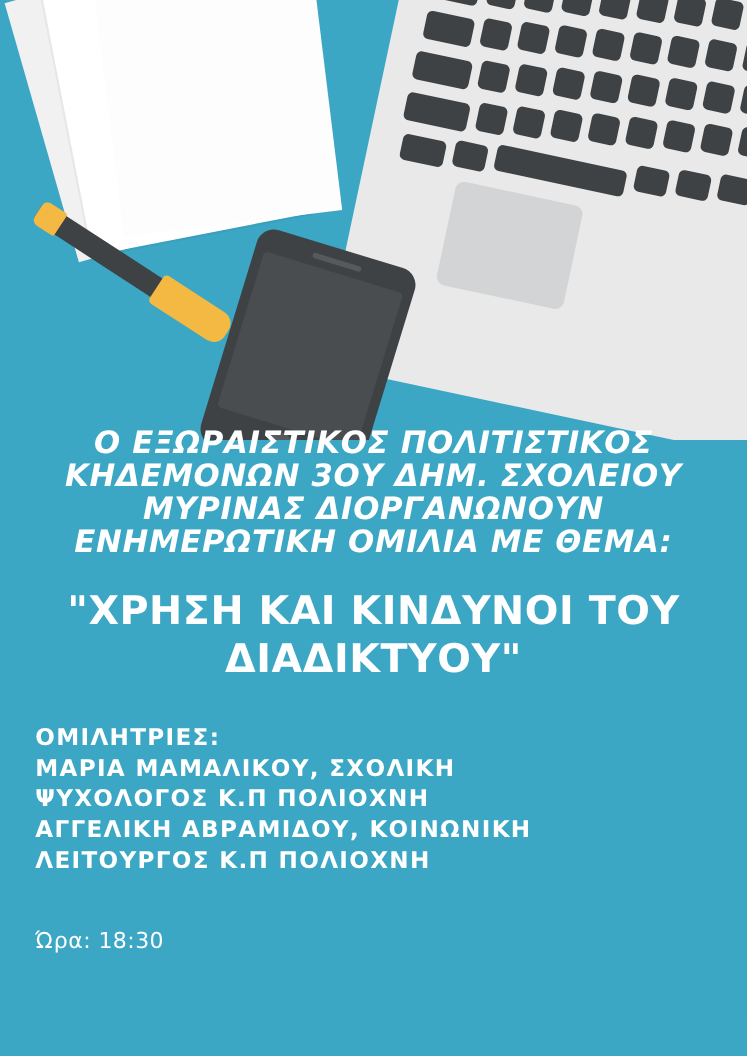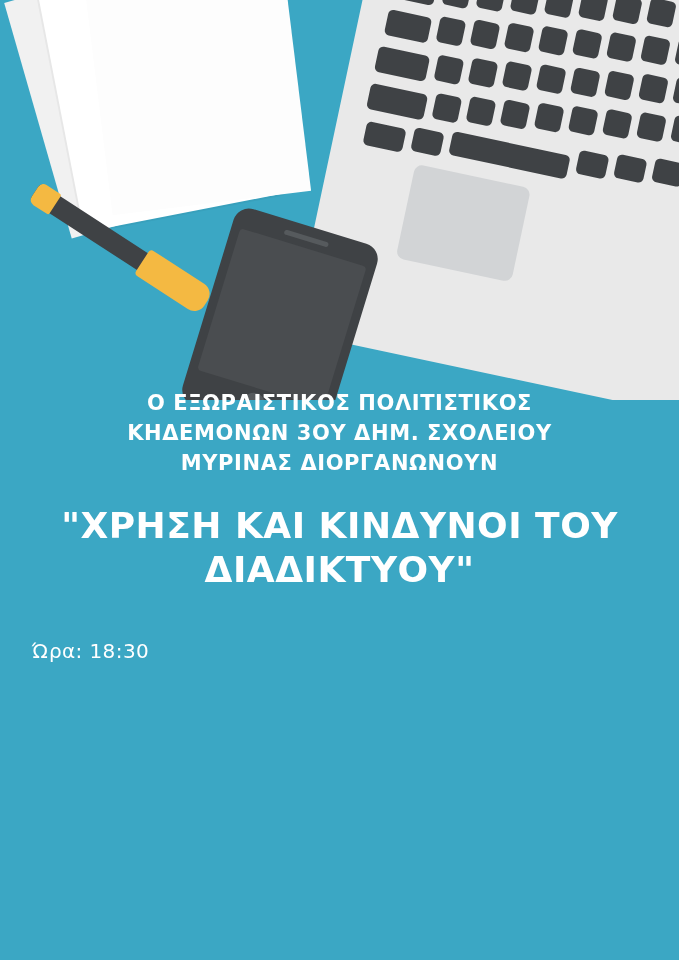--- a/index.html
+++ b/index.html
@@ -187,24 +187,25 @@
     left: 0;
     top: 388px;
     width: 679px;
     padding: 0 24px;
     box-sizing: border-box;
     text-align: center;
     color: #ffffff;
   }
   .intro {
     font-weight: bold;
-    font-size: 21px;
+    font-size: 28px;
     line-height: 30px;
     letter-spacing: 0.6px;
     margin: 0;
+    font-style: italic;
   }
   .intro .line {
     display: block;
     white-space: nowrap;
   }
   .headline {
     margin: 26px 0 0 0;
     font-weight: bold;
     font-size: 36px;
     line-height: 44px;
@@ -316,27 +317,35 @@
       <div class="pen-tipcap"></div>
     </div>
   </div>
 
   <div class="text-block">
 
     <div class="intro">
       <span class="line">Ο ΕΞΩΡΑΙΣΤΙΚΟΣ  ΠΟΛΙΤΙΣΤΙΚΟΣ</span>
       <span class="line">ΚΗΔΕΜΟΝΩΝ 3ΟΥ ΔΗΜ. ΣΧΟΛΕΙΟΥ</span>
       <span class="line">ΜΥΡΙΝΑΣ ΔΙΟΡΓΑΝΩΝΟΥΝ</span>
+      <span class="line">ΕΝΗΜΕΡΩΤΙΚΗ ΟΜΙΛΙΑ ΜΕ ΘΕΜΑ:</span>
     </div>
 
     <div class="headline">
       <span class="line">"ΧΡΗΣΗ ΚΑΙ ΚΙΝΔΥΝΟΙ ΤΟΥ</span>
       <span class="line">ΔΙΑΔΙΚΤΥΟΥ"</span>
     </div>
 
+    <div class="speakers">
+      <span class="line">ΟΜΙΛΗΤΡΙΕΣ:</span>
+      <span class="line">ΜΑΡΙΑ ΜΑΜΑΛΙΚΟΥ, ΣΧΟΛΙΚΗ</span>
+      <span class="line">ΨΥΧΟΛΟΓΟΣ Κ.Π ΠΟΛΙΟΧΝΗ</span>
+      <span class="line">ΑΓΓΕΛΙΚΗ ΑΒΡΑΜΙΔΟΥ, ΚΟΙΝΩΝΙΚΗ</span>
+      <span class="line">ΛΕΙΤΟΥΡΓΟΣ Κ.Π ΠΟΛΙΟΧΝΗ</span>
+    </div>
 
     <div class="details">
       <span class="line">Ώρα: 18:30</span>
 
     </div>
 
   </div>
 </div>
 
 </body></html>

